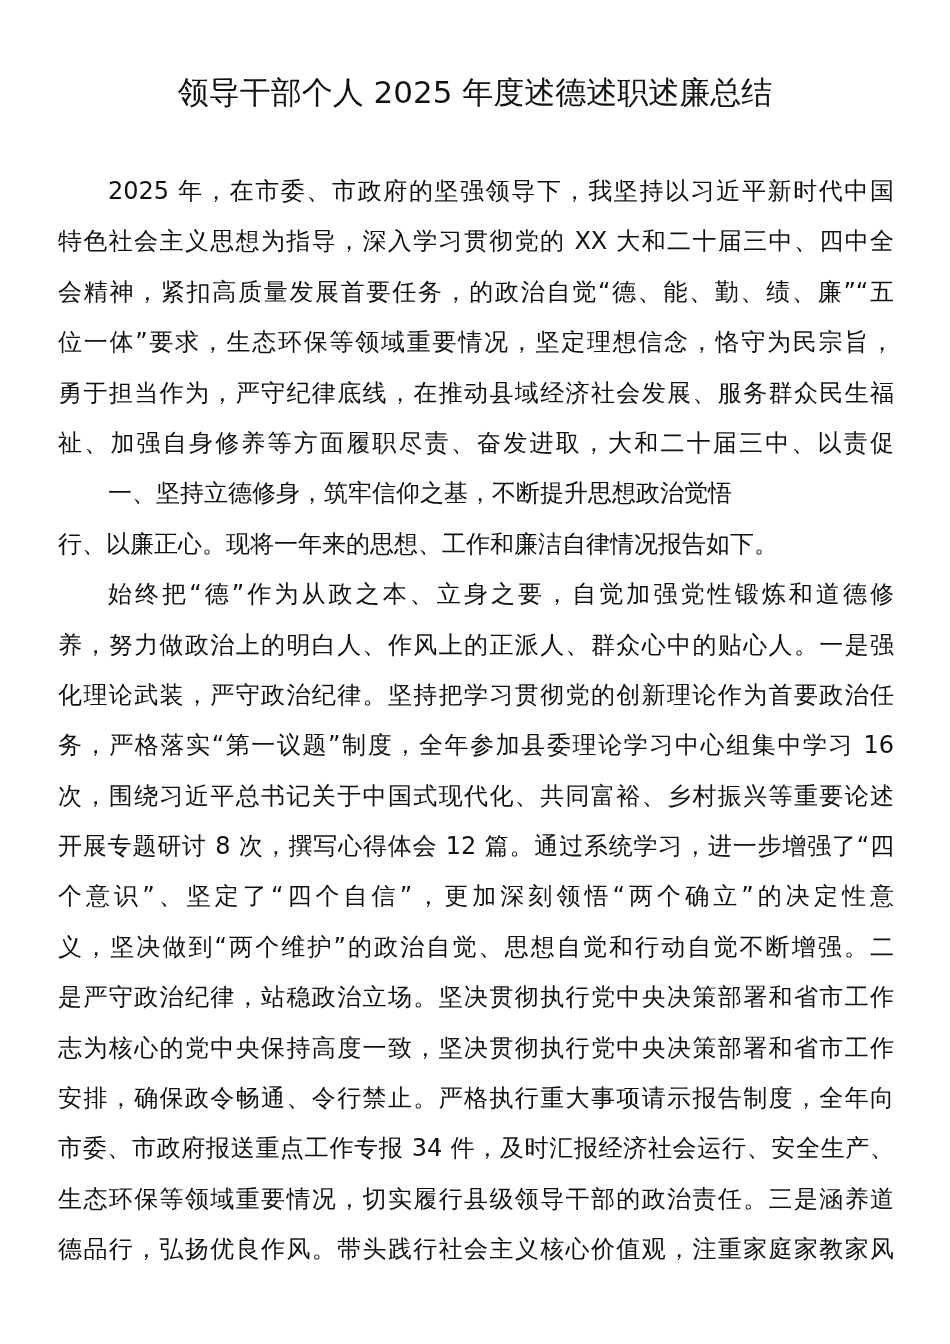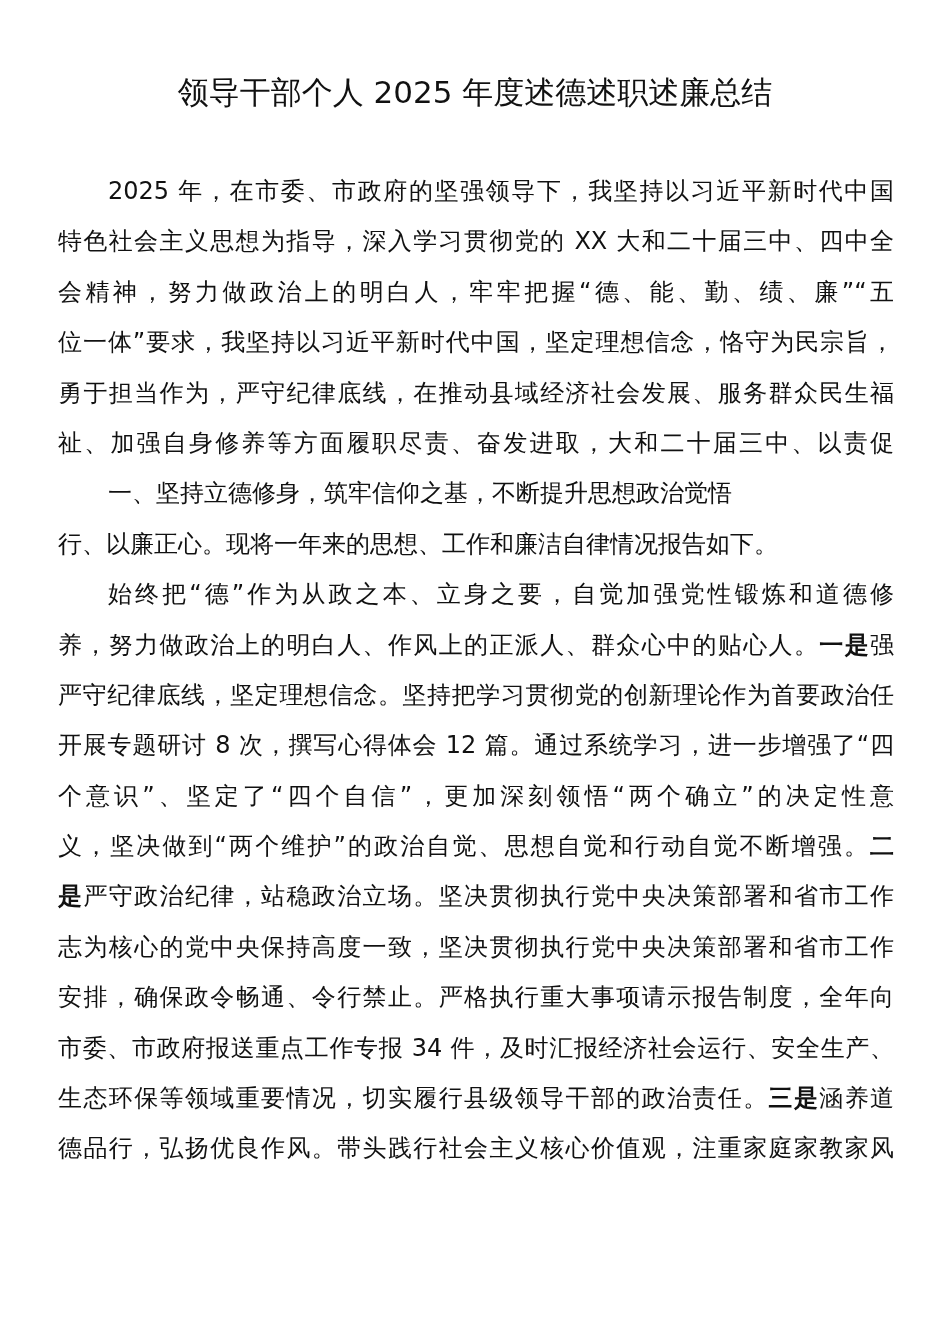--- a/index.html
+++ b/index.html
@@ -7,43 +7,45 @@
          font-family: "DejaVu Sans", "Liberation Sans", sans-serif; color: #111111; }
   .page { position: absolute; left: 0; top: 0; width: 950px; height: 1344px; background: #ffffff; }
   .title { position: absolute; left: 0; top: 70px; width: 950px; text-align: center;
            font-size: 31px; line-height: 44px; color: #111; white-space: nowrap; }
   .body-lines { position: absolute; left: 58px; top: 166px; width: 836px; }
   .line { height: 50.4px; line-height: 50.4px; font-size: 24px; white-space: nowrap;
           text-align: justify; text-align-last: justify; overflow: visible; }
   .line.last { text-align-last: left; }
   .line.indent { padding-left: 50px; }
   .line.heading { text-align-last: left; }
-  b { font-weight: bold; }
+  b { font-weight: normal; }
 </style>
 </head>
 <body>
 
 <div class="page">
   <div class="title">领导干部个人 2025 年度述德述职述廉总结</div>
 
   <div class="body-lines">
 
     <div class="line indent">2025 年，在市委、市政府的坚强领导下，我坚持以习近平新时代中国</div>
     <div class="line">特色社会主义思想为指导，深入学习贯彻党的 XX 大和二十届三中、四中全</div>
-    <div class="line">会精神，努力做政治上的明白人，牢牢把握“德、能、勤、绩、廉”“五</div>
-    <div class="line">位一体”要求，我坚持以习近平新时代中国，坚定理想信念，恪守为民宗旨，</div>
+    <div class="line">会精神，紧扣高质量发展首要任务，的政治自觉“德、能、勤、绩、廉”“五</div>
+    <div class="line">位一体”要求，生态环保等领域重要情况，坚定理想信念，恪守为民宗旨，</div>
     <div class="line">勇于担当作为，严守纪律底线，在推动县域经济社会发展、服务群众民生福</div>
     <div class="line">祉、加强自身修养等方面履职尽责、奋发进取，大和二十届三中、以责促</div>
     <div class="line indent heading">一、坚持立德修身，筑牢信仰之基，不断提升思想政治觉悟</div>
 
     <div class="line last">行、以廉正心。现将一年来的思想、工作和廉洁自律情况报告如下。</div>
 
     <div class="line indent"><span>始终把“德”作为从政之本、立身之要，自觉加强党性锻炼和道德修</span></div>
     <div class="line"><span>养，努力做政治上的明白人、作风上的正派人、群众心中的贴心人。</span><b>一是</b><span>强</span></div>
-    <div class="line"><span>严守纪律底线，坚定理想信念。坚持把学习贯彻党的创新理论作为首要政治任</span></div>
+    <div class="line"><span>化理论武装，严守政治纪律。坚持把学习贯彻党的创新理论作为首要政治任</span></div>
+    <div class="line"><span>务，严格落实“第一议题”制度，全年参加县委理论学习中心组集中学习 16</span></div>
+    <div class="line"><span>次，围绕习近平总书记关于中国式现代化、共同富裕、乡村振兴等重要论述</span></div>
     <div class="line"><span>开展专题研讨 8 次，撰写心得体会 12 篇。通过系统学习，进一步增强了“四</span></div>
     <div class="line"><span>个意识”、坚定了“四个自信”，更加深刻领悟“两个确立”的决定性意</span></div>
     <div class="line"><span>义，坚决做到“两个维护”的政治自觉、思想自觉和行动自觉不断增强。</span><b>二</b></div>
     <div class="line"><b>是</b><span>严守政治纪律，站稳政治立场。坚决贯彻执行党中央决策部署和省市工作</span></div>
     <div class="line"><span>志为核心的党中央保持高度一致，坚决贯彻执行党中央决策部署和省市工作</span></div>
     <div class="line"><span>安排，确保政令畅通、令行禁止。严格执行重大事项请示报告制度，全年向</span></div>
     <div class="line"><span>市委、市政府报送重点工作专报 34 件，及时汇报经济社会运行、安全生产、</span></div>
     <div class="line"><span>生态环保等领域重要情况，切实履行县级领导干部的政治责任。</span><b>三是</b><span>涵养道</span></div>
     <div class="line"><span>德品行，弘扬优良作风。带头践行社会主义核心价值观，注重家庭家教家风</span></div>
   </div>

